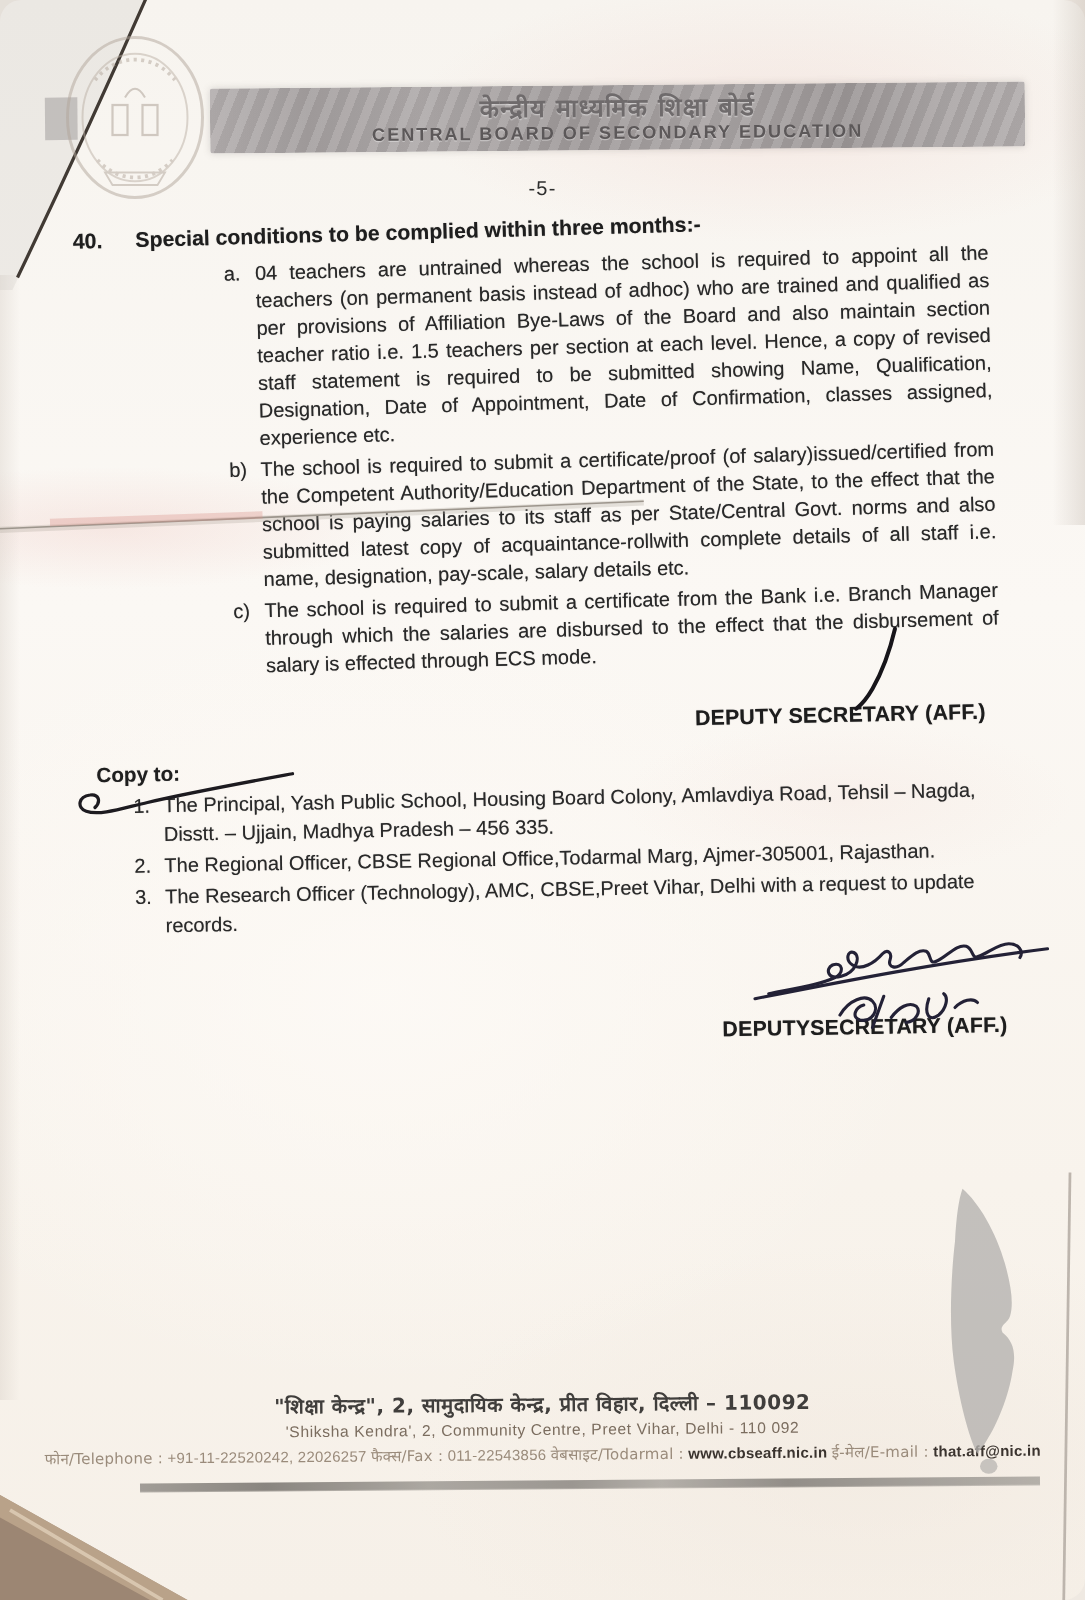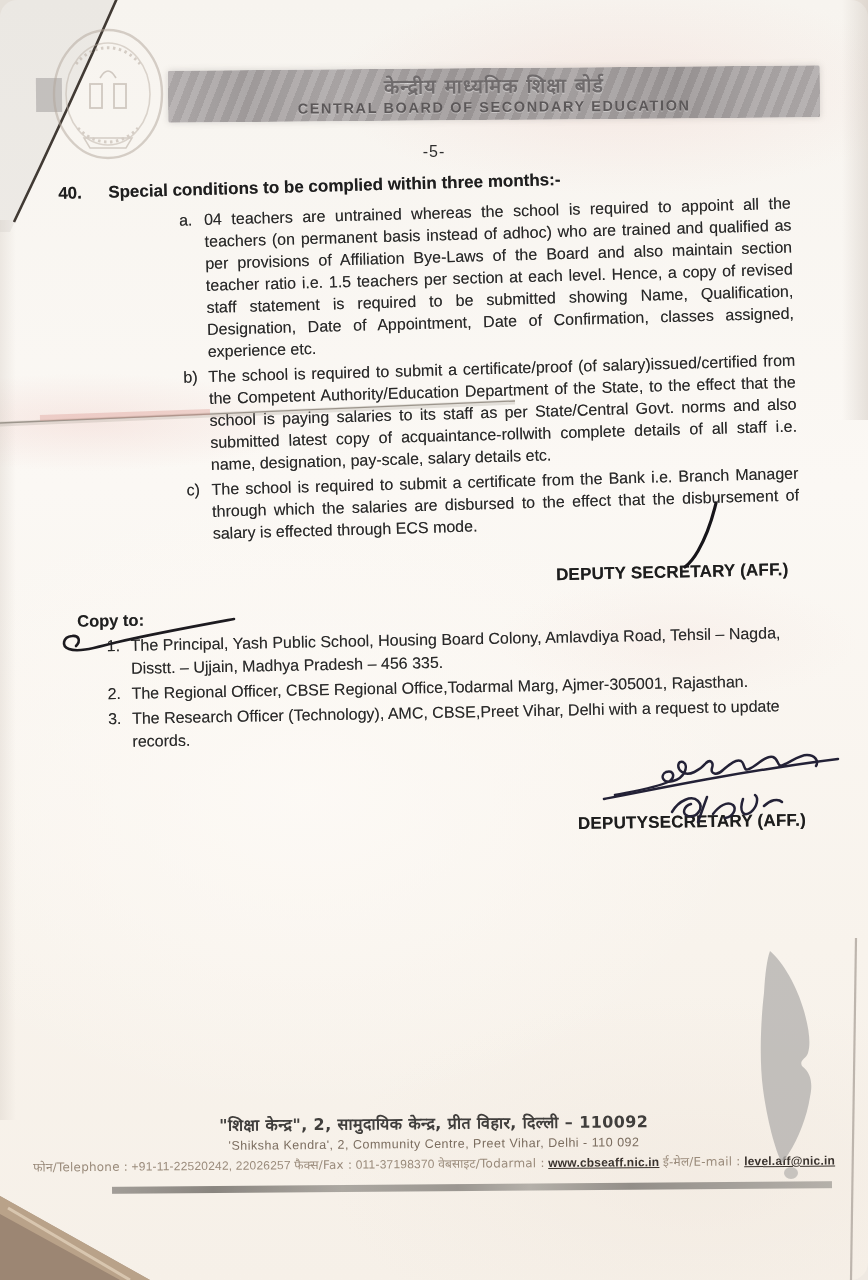--- a/index.html
+++ b/index.html
@@ -80,21 +80,21 @@
   .citem .cnum{width:24px;flex:none;}
   .citem .ctext{flex:1;}
 
   
   .footer{position:absolute;left:0;top:1112px;width:868px;text-align:center;
     transform:rotate(-0.5deg);}
   .f-hindi{font-family:"DejaVu Sans",sans-serif;font-size:16px;font-weight:bold;
     color:#403e3c;letter-spacing:.4px;}
   .f-eng{margin-top:3px;font-size:12.5px;color:#7b6d5f;letter-spacing:.5px;}
   .f-contact{margin-top:4px;font-size:12px;color:#9a8b7b;letter-spacing:.2px;}
-  .f-contact .strong{font-weight:bold;color:#3a332e;text-decoration:underline;}
+  .f-contact .strong{font-weight:bold;color:#3a332e;}
   .f-contact .hindi{font-family:"DejaVu Sans",sans-serif;margin-top:24px;}
   .divider{position:absolute;left:112px;top:1184px;width:720px;height:7px;
     transform:rotate(-0.45deg);opacity:.8;filter:blur(.4px);
     background:linear-gradient(90deg,#8d8984 0%,#6f6b66 14%,#9a9690 32%,#85817c 48%,#a5a19b 58%,#7b7772 72%,#918d88 86%,#a6a29c 100%);}
 
   svg.artifacts{position:absolute;inset:0;pointer-events:none;}
 </style>
 </head>
 <body>
 
@@ -155,25 +155,25 @@
 
   <div class="sig2-title">DEPUTYSECRETARY (AFF.)</div>
 
   <div class="footer">
     <div class="f-hindi">"शिक्षा केन्द्र", 2, सामुदायिक केन्द्र, प्रीत विहार, दिल्ली – 110092</div>
     <div class="f-eng">'Shiksha Kendra', 2, Community Centre, Preet Vihar, Delhi - 110 092</div>
     <div class="f-contact">
       <span class="hindi">फोन/Telephone :</span>
       <span>+91-11-22520242, 22026257</span>
       <span class="hindi">फैक्स/Fax :</span>
-      <span>011-37198370</span>
+      <span>011-22543856</span>
       <span class="hindi">वेबसाइट/Todarmal :</span>
       <span class="strong">www.cbseaff.nic.in</span>
       <span class="hindi">ई-मेल/E-mail :</span>
-      <span class="strong">level.aff@nic.in</span>
+      <span class="strong">that.aff@nic.in</span>
     </div>
   </div>
 
   <div class="divider"></div>
 
   <svg class="artifacts" width="868" height="1280" viewBox="0 0 868 1280">
 
     <polygon points="0,0 116,0 10,232 0,232" fill="rgba(198,192,186,0.22)"></polygon>
     <path d="M118,-4 Q70,105 14,222" stroke="#413a34" stroke-width="2.6" fill="none"></path>
 

